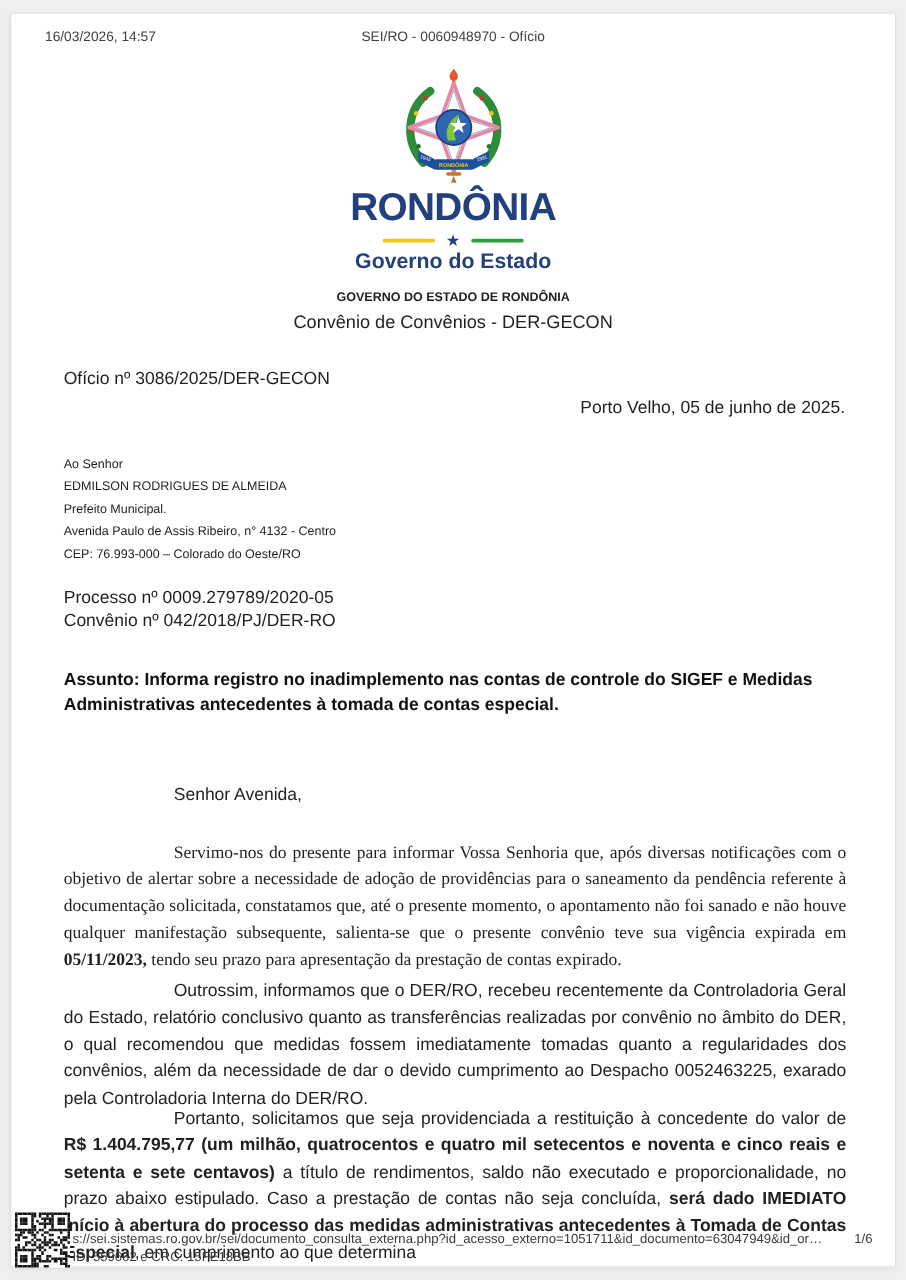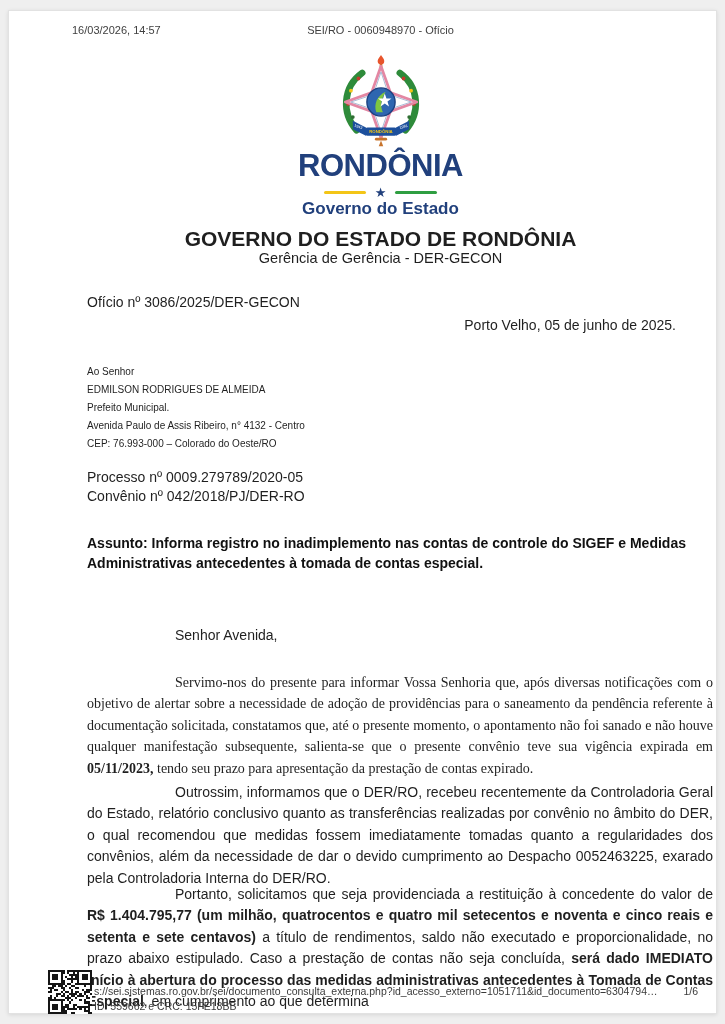--- a/index.html
+++ b/index.html
@@ -3,38 +3,38 @@
 <meta charset="utf-8">
 <style>
   * { margin:0; padding:0; box-sizing:border-box; }
   html,body { width:725px; height:1024px; overflow:hidden; background:#efefef;
               font-family:"Liberation Sans", sans-serif; }
   .page {
     position:absolute; left:8px; top:10px; width:709px; height:1004px;
     background:#ffffff; border:1px solid #e2e2e2;
     box-shadow:0 1px 4px rgba(0,0,0,.10);
   }
-  .abs { position:absolute;margin-left:36px; }
+  .abs { position:absolute; }
   
   .meta-left  { top:13px; left:27px;  font-size:11px; color:#404040; }
   .meta-center{ top:13px; left:0; right:0; text-align:center; font-size:11px; color:#404040; }
   
   .emblem-wrap { top:44px; left:0; right:0; text-align:center; }
   .wordmark { top:137px; left:0; right:0; text-align:center;
               font-size:31px; font-weight:bold; letter-spacing:-.5px; color:#21407c; }
   .divider { top:175px; left:0; right:0; display:flex; align-items:center; justify-content:center; gap:9px; }
   .divider .bar { width:42px; height:3.5px; border-radius:2px; }
   .divider .bar.y { background:#f3c517; }
   .divider .bar.g { background:#2f9e41; }
   .divider .star { color:#21407c; font-size:13px; line-height:1; }
   .tagline { top:188px; left:0; right:0; text-align:center;
              font-size:17px; font-weight:bold; color:#21407c; }
   
   .org { top:217px; left:0; right:0; text-align:center; color:#1f1f1f; }
-  .org .l1 { font-size:21px; font-weight:bold; line-height:21px; }
+  .org .l1 { font-size:10px; font-weight:bold; line-height:21px; }
   .org .l2, .org .l3 { font-size:14.5px; line-height:18.5px; }
   
   .oficio   { top:283px; left:42px; font-size:14px; color:#1f1f1f; }
   .dateline { top:306px; right:40px; font-size:14px; color:#1f1f1f; }
   .addressee{ top:352px; left:42px; font-size:10px; line-height:18px; color:#1f1f1f; }
   .refs     { top:457px; left:42px; font-size:14px; line-height:18.5px; color:#1f1f1f; }
   .assunto  { top:523px; left:42px; width:628px; font-size:14px; font-weight:bold;
               line-height:19.5px; color:#111; }
   .salutation { top:616px; left:130px; font-size:14px; color:#1f1f1f; }
   .para { left:42px; width:626px; font-size:14px; line-height:21.4px;
@@ -93,21 +93,21 @@
   <div class="abs divider">
     <span class="bar y"></span>
     <span class="star">★</span>
     <span class="bar g"></span>
   </div>
 
   <div class="abs tagline">Governo do Estado</div>
 
   <div class="abs org">
     <div class="l1">GOVERNO DO ESTADO DE RONDÔNIA</div>
-    <div class="l3">Gerência de Gerência - DER-GECON</div>
+    <div class="l3">Convênio de Convênios - DER-GECON</div>
   </div>
 
   <div class="abs oficio">Ofício nº 3086/2025/DER-GECON</div>
   <div class="abs dateline">Porto Velho, 05 de junho de 2025.</div>
 
   <div class="abs addressee">
     <div>Ao Senhor</div>
     <div>EDMILSON RODRIGUES DE ALMEIDA</div>
     <div>Prefeito Municipal.</div>
     <div>Avenida Paulo de Assis Ribeiro, n° 4132 - Centro</div>

